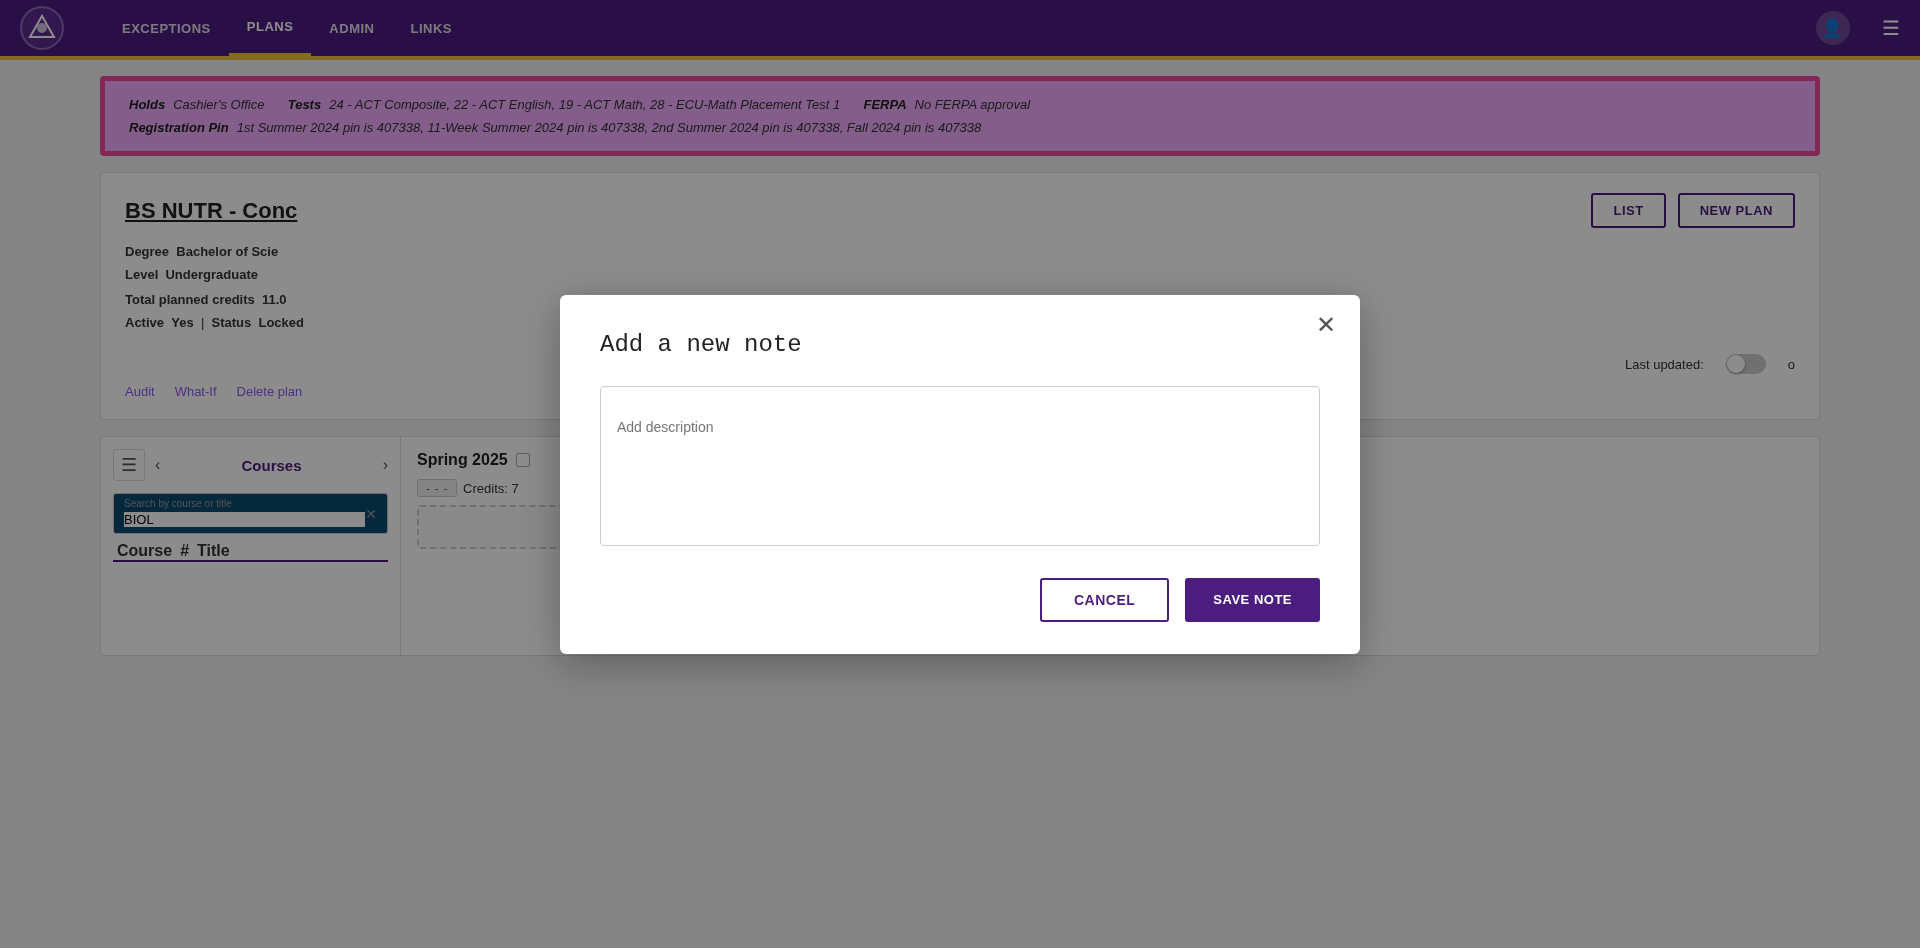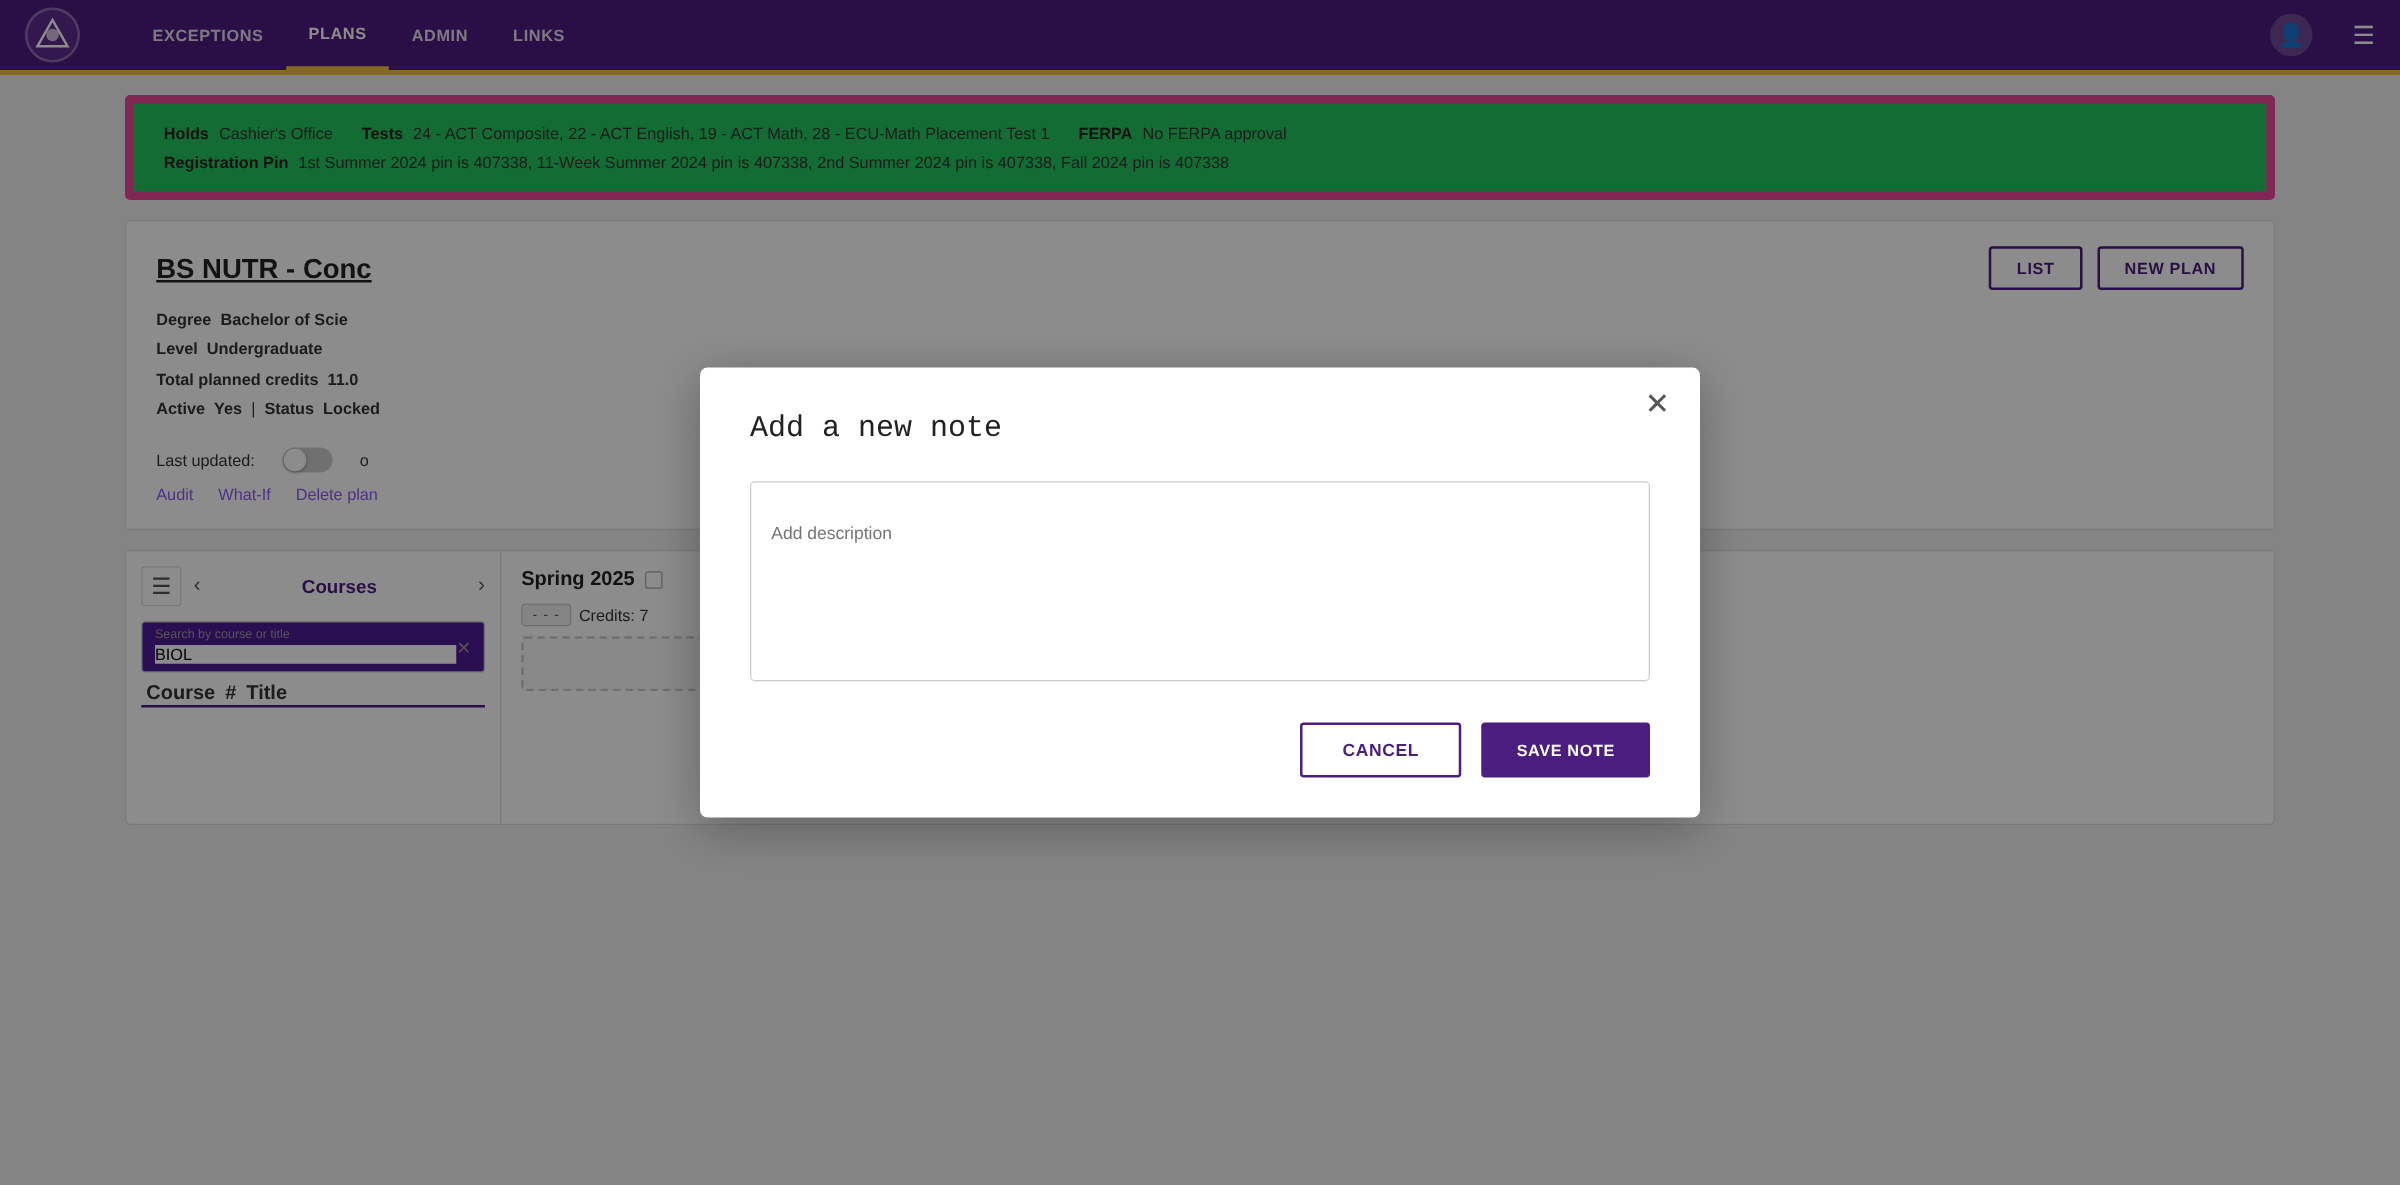--- a/index.html
+++ b/index.html
@@ -96,25 +96,26 @@
     }
 
     
     .main-content {
       padding: 0 100px;
       position: relative;
     }
 
     
     .info-card {
-      background: #22c55e;
-      border: 7px solid #ec4899;
+      background: #f0abfc;
+      border: 5px solid #ec4899;
       border-radius: 4px;
       padding: 16px 24px;
       margin-top: 16px;
+      font-style: italic;
     }
     .info-row {
       display: flex;
       align-items: baseline;
       gap: 8px;
       font-size: 13px;
       margin-bottom: 8px;
       color: #333;
     }
     .info-row:last-child { margin-bottom: 0; }
@@ -174,20 +175,21 @@
 
     
     .last-updated-row {
       display: flex;
       align-items: center;
       gap: 22px;
       font-size: 13px;
       color: #333;
       margin-top: 14px;
       padding-top: 10px;
+      justify-content: flex-end;
     }
     .toggle-switch {
       width: 40px;
       height: 20px;
       background: #ccc;
       border-radius: 10px;
       position: relative;
       cursor: pointer;
     }
     .toggle-knob {
@@ -263,21 +265,21 @@
       cursor: pointer;
     }
     .search-box {
       display: flex;
       align-items: center;
       border: 1px solid #ccc;
       border-radius: 3px;
       padding: 6px 10px;
       font-size: 13px;
       gap: 0;
-      background: #4c1d95;
+      background: #0c4a6e;
     }
     .search-input {
       border: none;
       outline: none;
       flex: 1;
       font-size: 13px;
     }
     .search-clear {
       color: #999;
       cursor: pointer;

